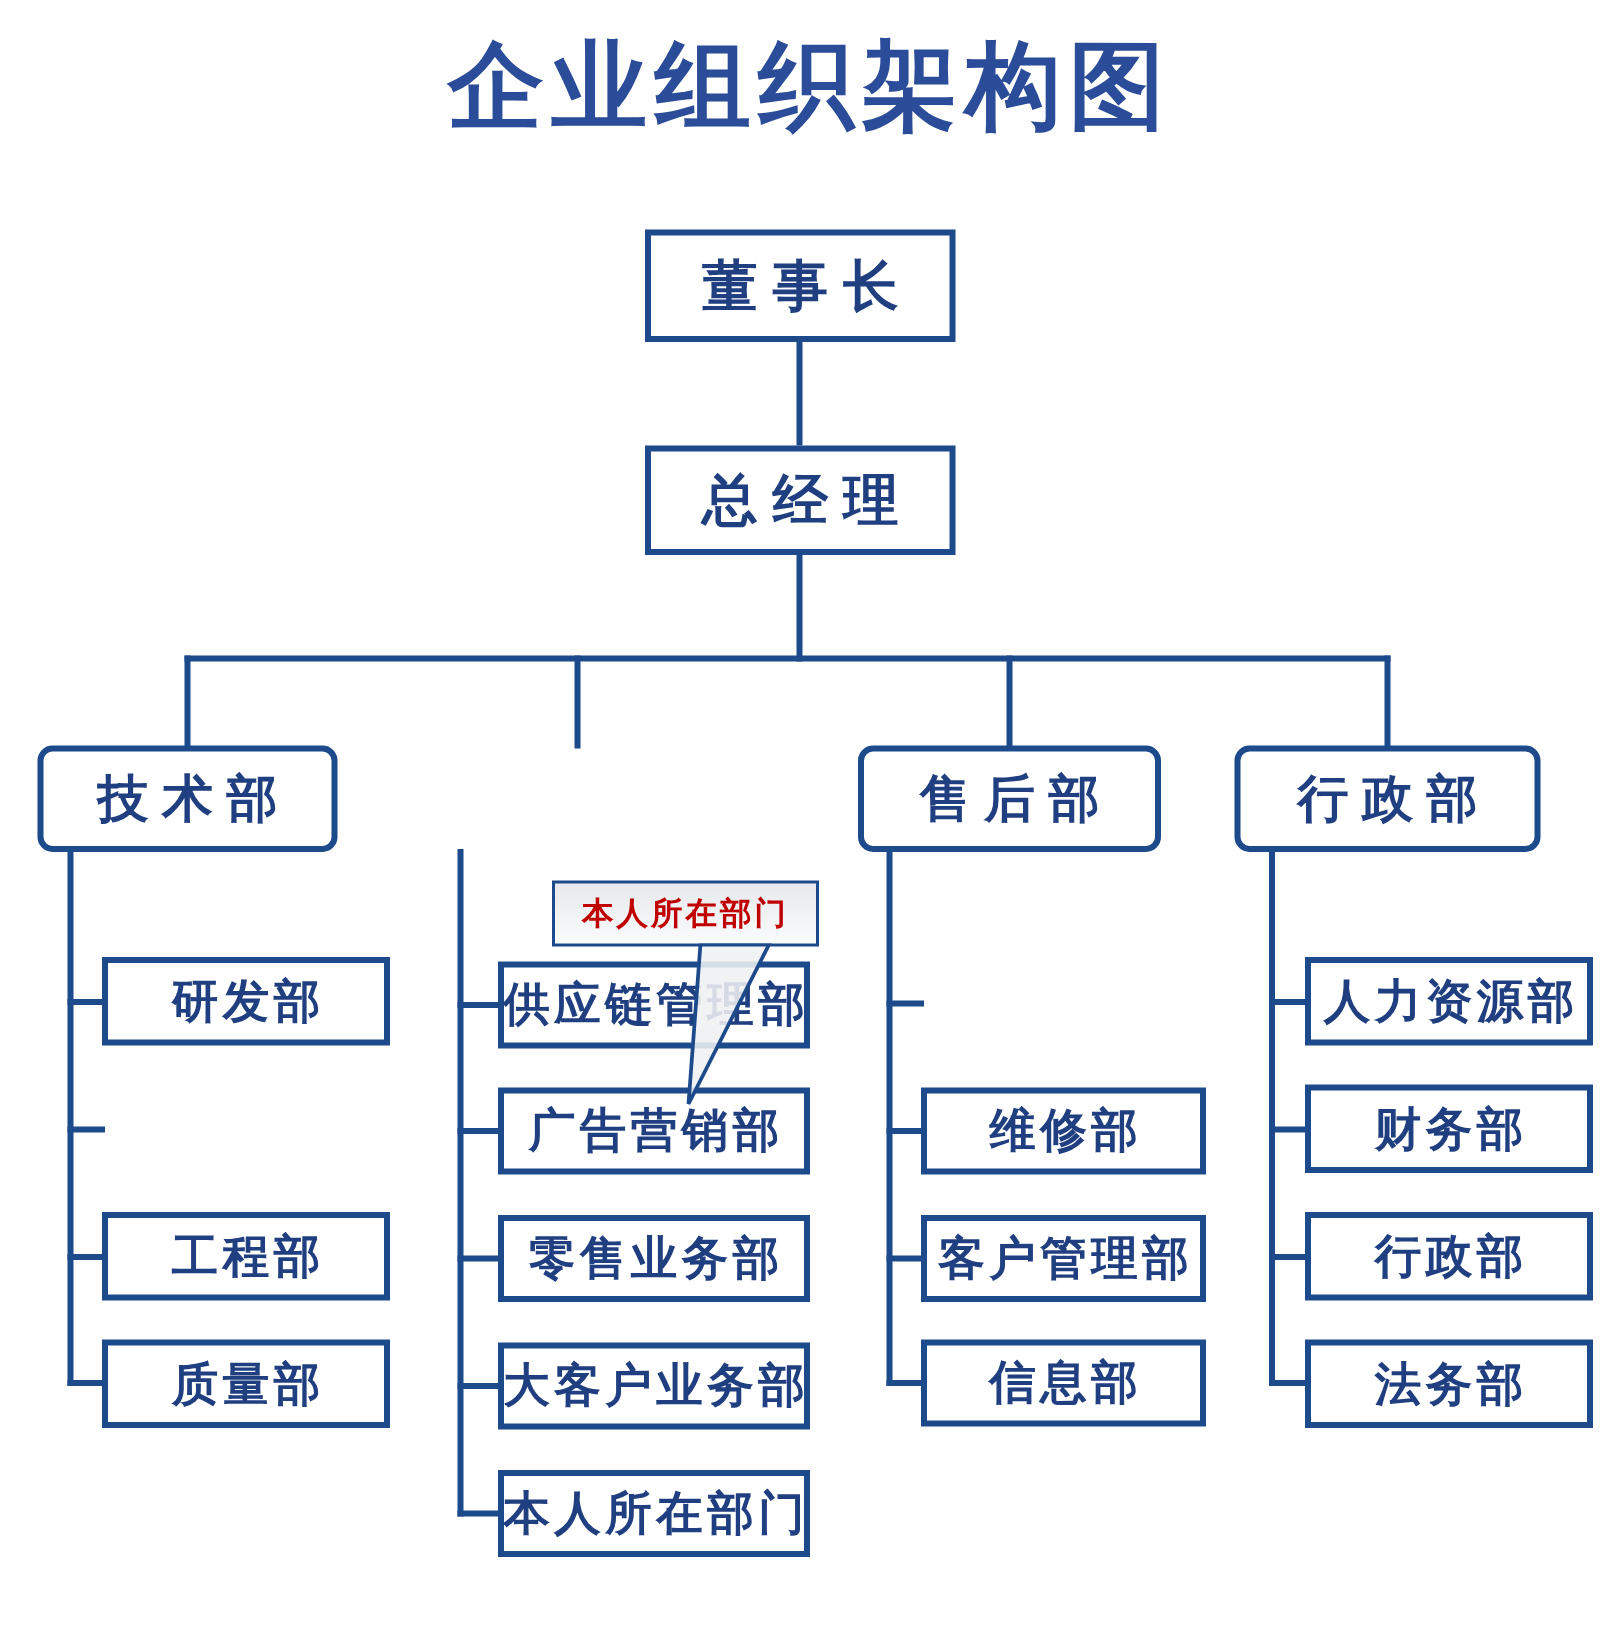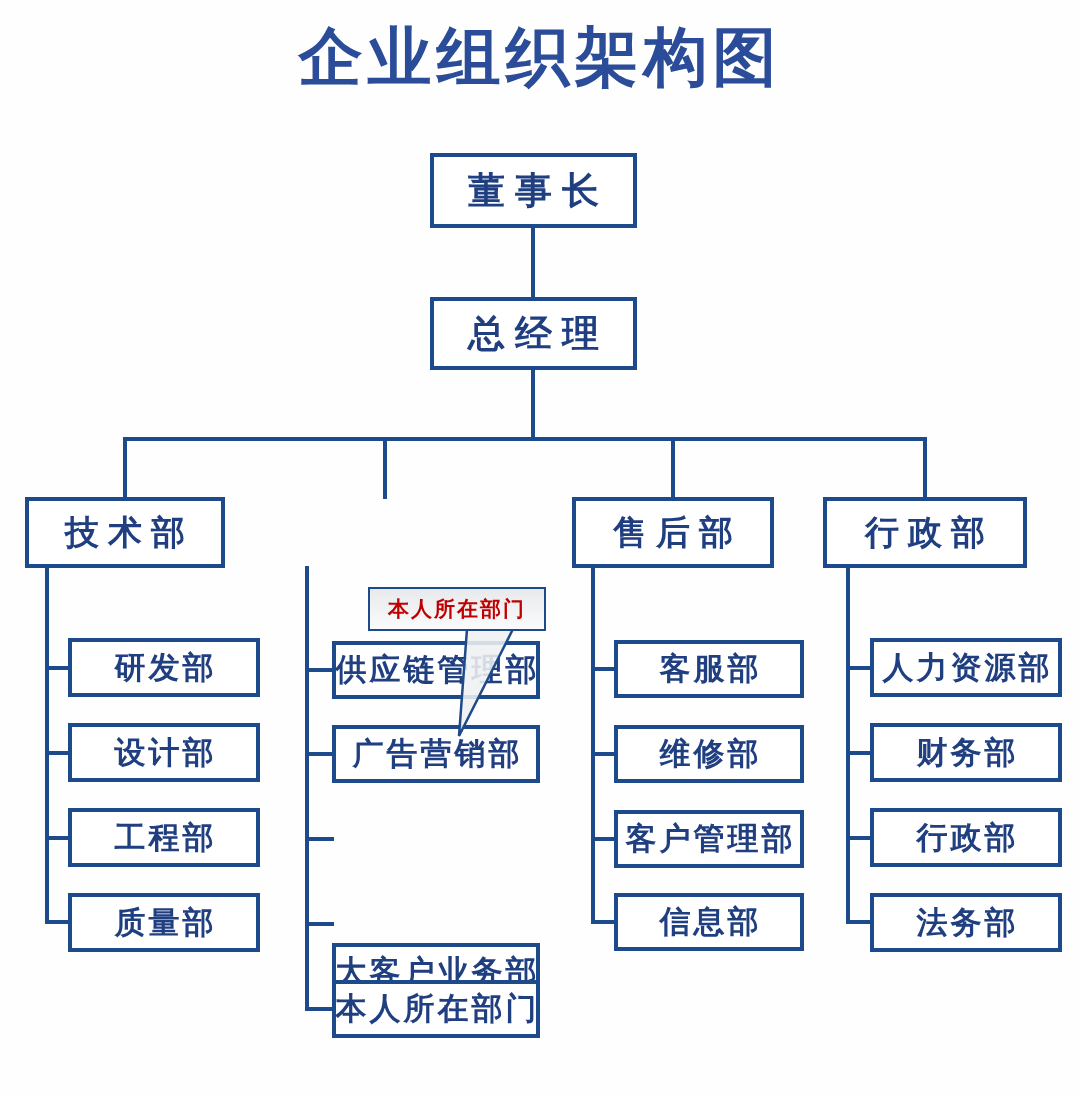--- a/index.html
+++ b/index.html
@@ -49,21 +49,21 @@
     color:var(--text);
     font-weight:bold;
     display:flex;
     align-items:center;
     justify-content:center;
     white-space:nowrap;
     z-index:2;
     text-indent:0;
   }
   .box.top{font-size:37px;letter-spacing:10px;padding-left:10px;}
-  .box.dept{font-size:34px;letter-spacing:9px;padding-left:9px;}
+  .box.dept{font-size:34px;letter-spacing:9px;padding-left:9px;border-radius:10px;}
   .box.sub{font-size:31px;letter-spacing:3px;padding-left:3px;}
   svg.tailsvg{
     position:absolute;
     left:0;top:0;
     width:1080px;height:1098px;
     z-index:3;
     pointer-events:none;
   }
   svg.tailsvg polygon{
     fill:rgba(238,240,243,0.88);
@@ -137,30 +137,29 @@
   </svg>
 
   <div class="box top" style="left:430px;top:153px;width:207px;height:75px">董事长</div>
   <div class="box top" style="left:430px;top:297px;width:207px;height:73px">总经理</div>
 
   <div class="box dept" style="left:25px;top:497px;width:200px;height:71px">技术部</div>
   <div class="box dept" style="left:572px;top:497px;width:202px;height:71px">售后部</div>
   <div class="box dept" style="left:823px;top:497px;width:204px;height:71px">行政部</div>
 
   <div class="box sub" style="left:68px;top:638px;width:192px;height:59px">研发部</div>
-  <div class="box sub" style="left:68px;top:723px;width:192px;height:59px">设计部</div>
   <div class="box sub" style="left:68px;top:808px;width:192px;height:59px">工程部</div>
   <div class="box sub" style="left:68px;top:893px;width:192px;height:59px">质量部</div>
 
   <div class="box sub" style="left:332px;top:641px;width:208px;height:58px">供应链管理部</div>
   <div class="box sub" style="left:332px;top:725px;width:208px;height:58px">广告营销部</div>
-  <div class="box sub" style="left:332px;top:943px;width:208px;height:58px">大客户业务部</div>
+  <div class="box sub" style="left:332px;top:810px;width:208px;height:58px">零售业务部</div>
+  <div class="box sub" style="left:332px;top:895px;width:208px;height:58px">大客户业务部</div>
   <div class="box sub" style="left:332px;top:980px;width:208px;height:58px">本人所在部门</div>
 
-  <div class="box sub" style="left:614px;top:640px;width:190px;height:58px">客服部</div>
   <div class="box sub" style="left:614px;top:725px;width:190px;height:58px">维修部</div>
   <div class="box sub" style="left:614px;top:810px;width:190px;height:58px">客户管理部</div>
   <div class="box sub" style="left:870px;top:638px;width:192px;height:59px">人力资源部</div>
 
   <div class="box sub" style="left:614px;top:893px;width:190px;height:58px">信息部</div>
   <div class="box sub" style="left:870px;top:723px;width:192px;height:59px">财务部</div>
   <div class="box sub" style="left:870px;top:808px;width:192px;height:59px">行政部</div>
   <div class="box sub" style="left:870px;top:893px;width:192px;height:59px">法务部</div>
 
   <svg class="tailsvg" viewBox="0 0 1080 1098">

